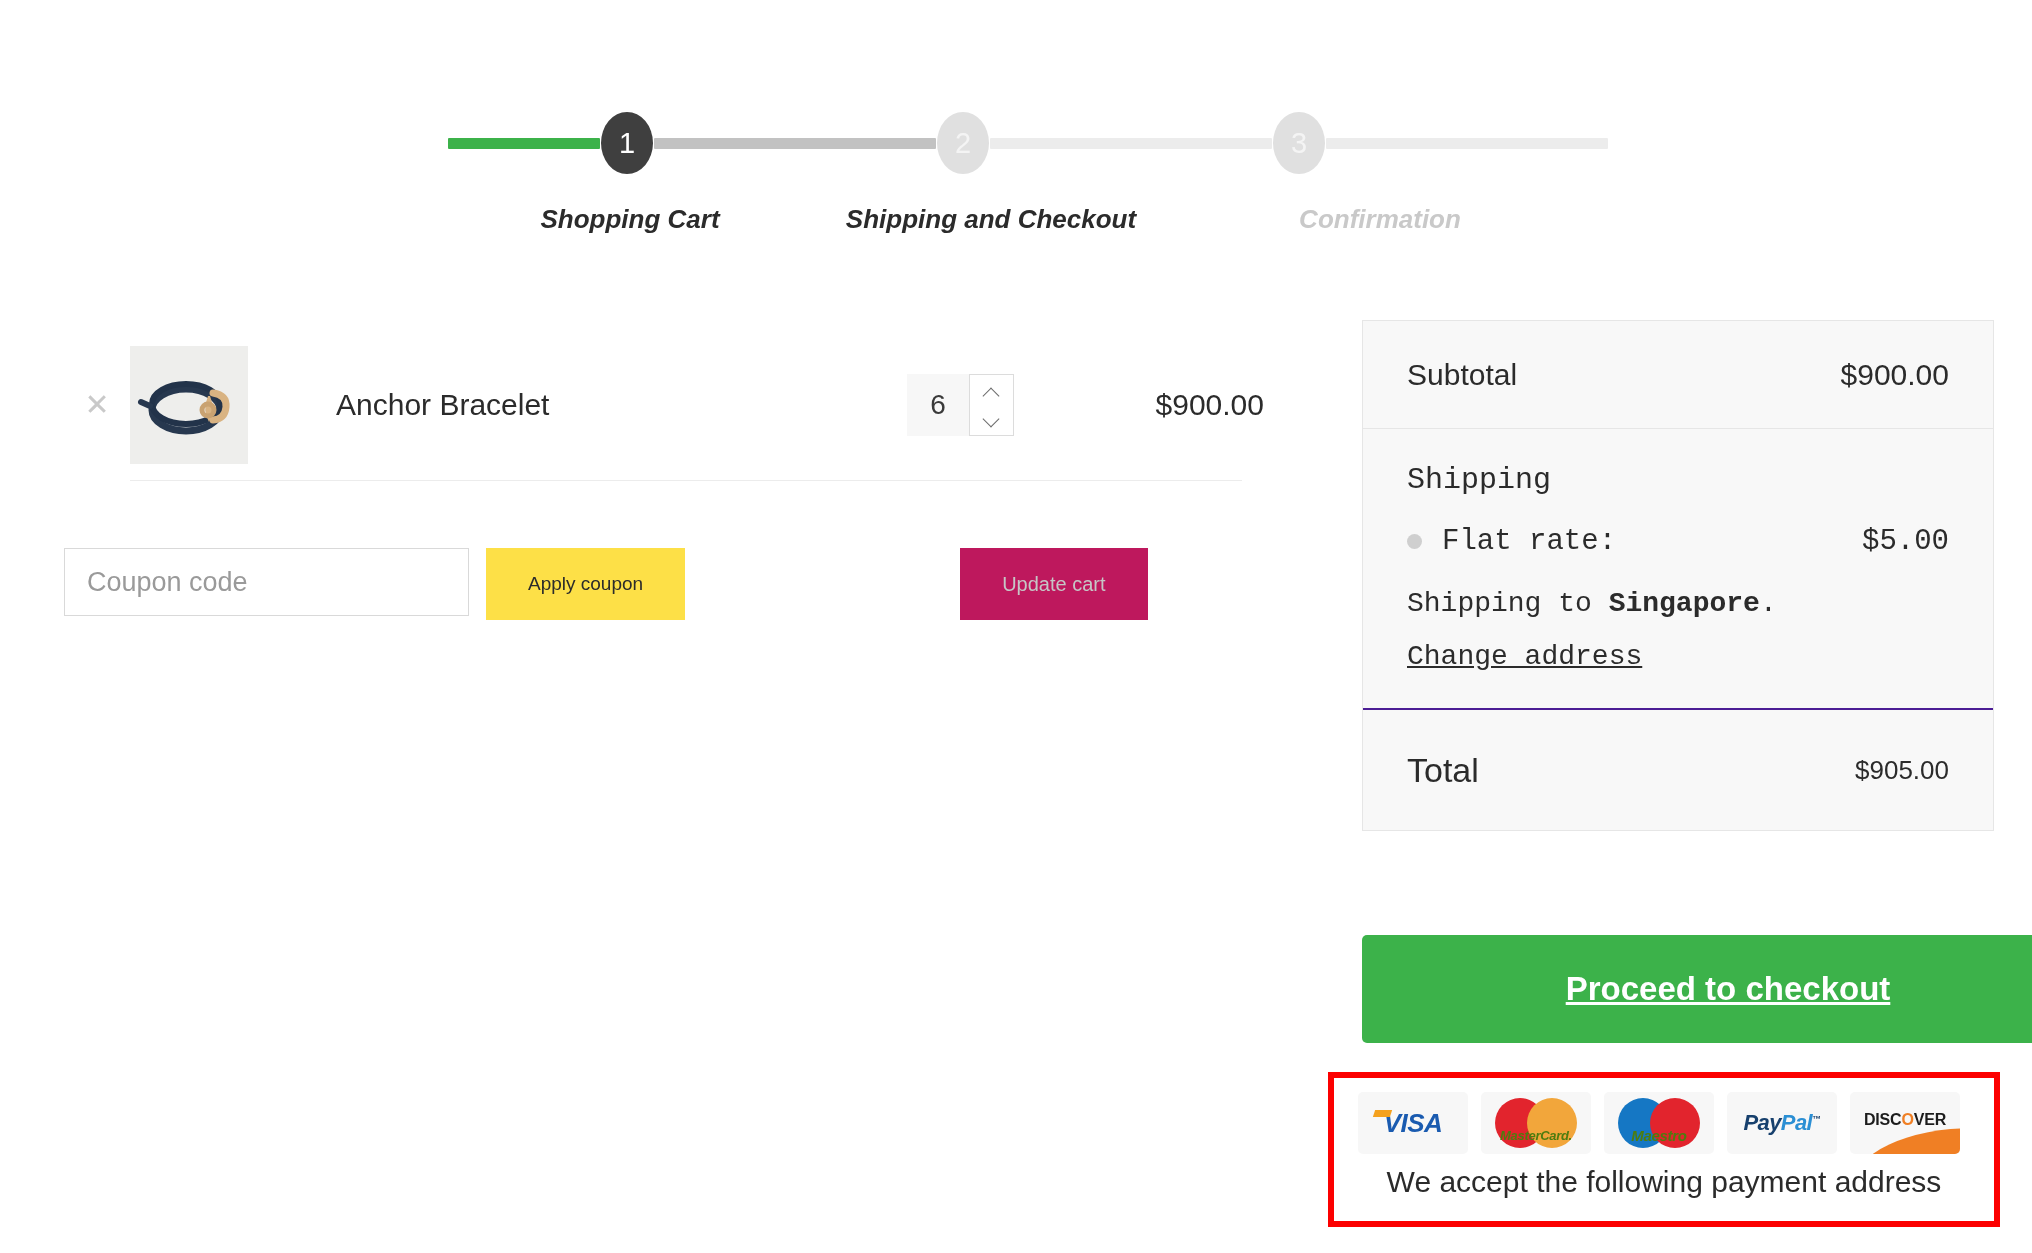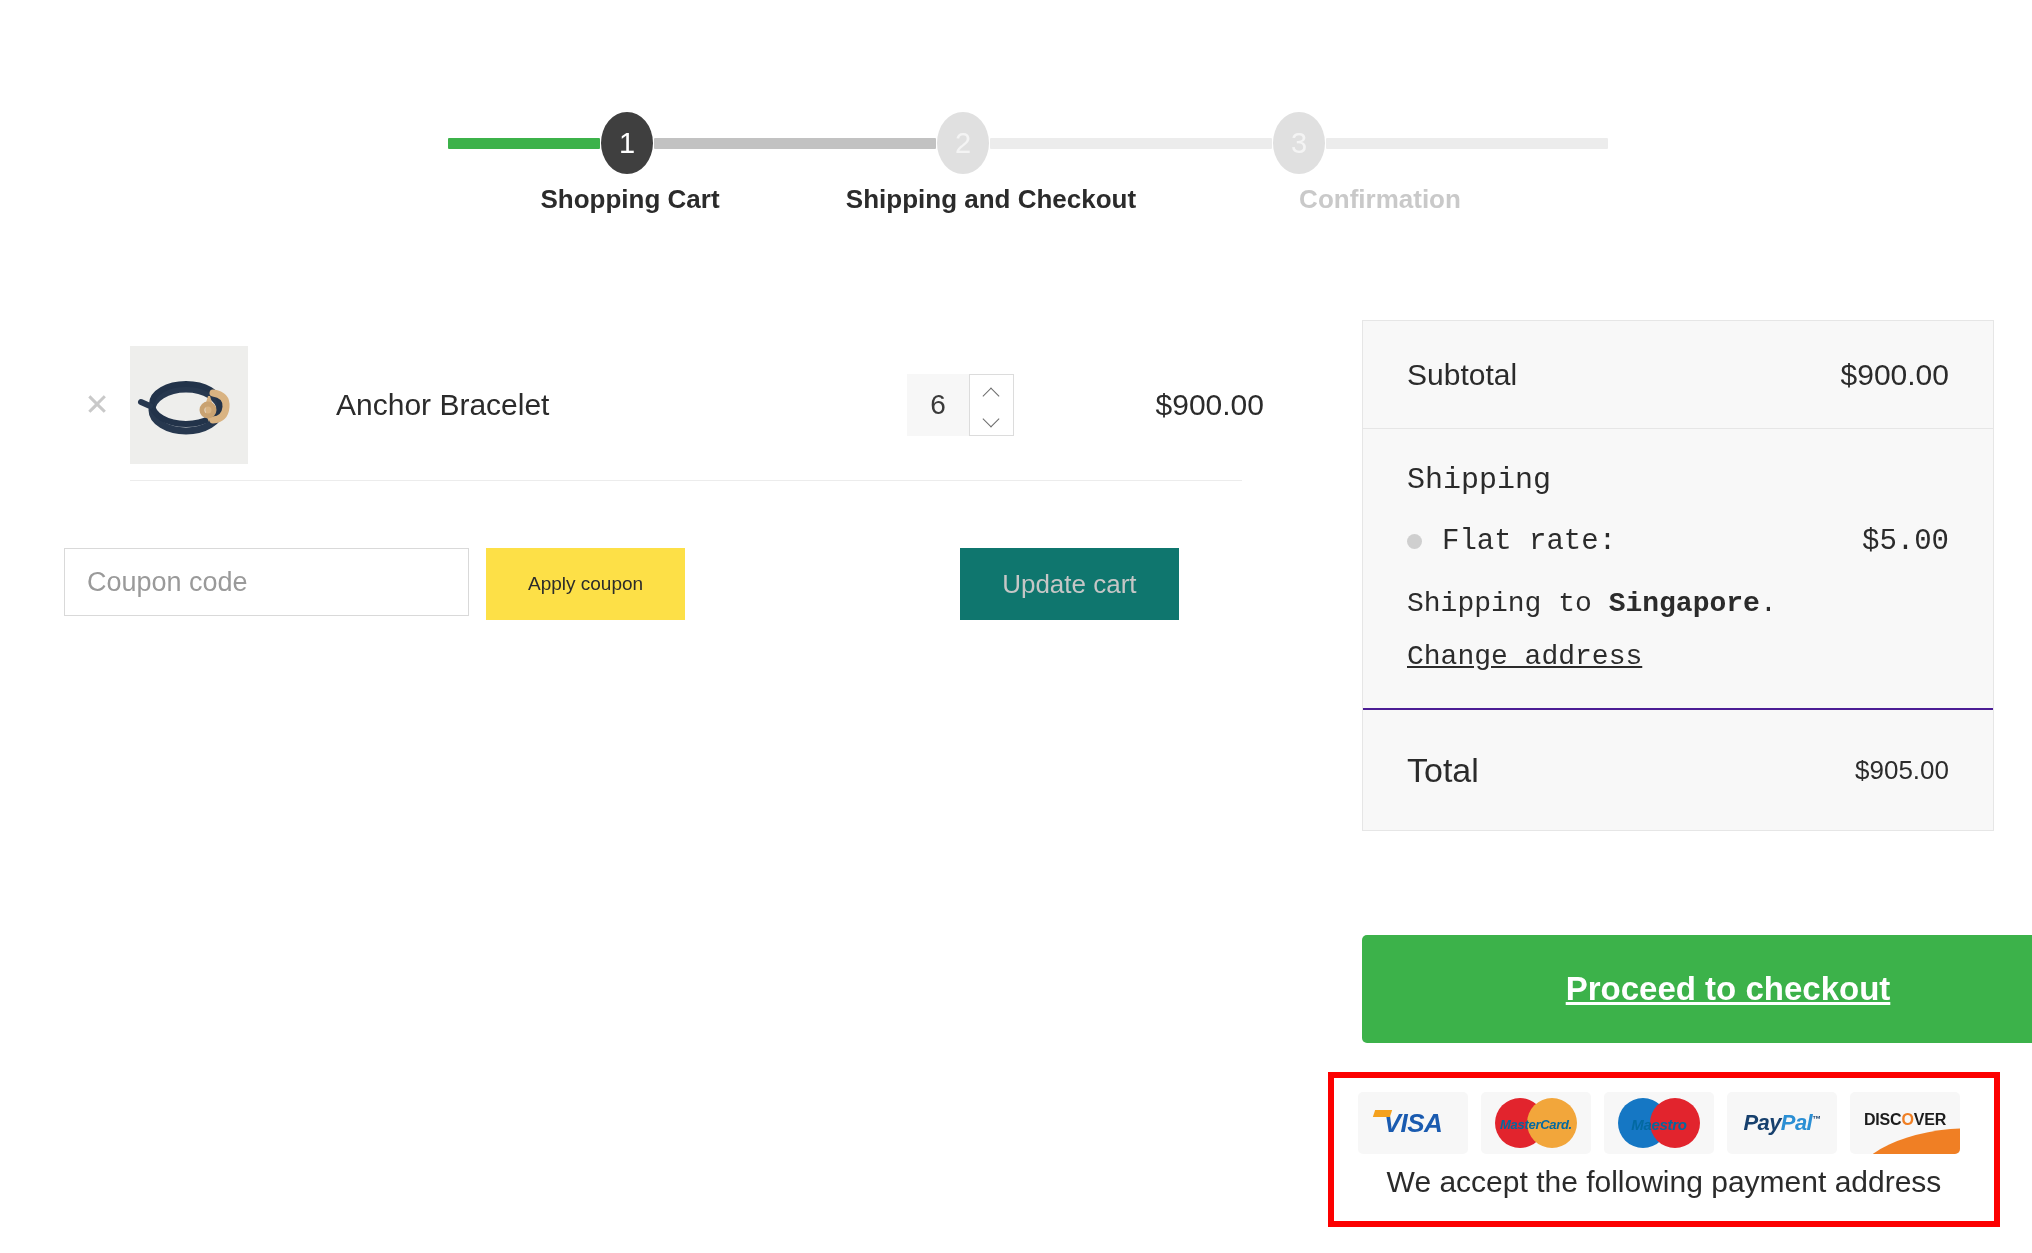--- a/index.html
+++ b/index.html
@@ -42,22 +42,23 @@
     display: flex; align-items: center; justify-content: center;
     font-size: 29px;
     line-height: 1;
     margin: 0 1px;
   }
   .node-active { background: #3f3f3f; color: #ffffff; }
   .node-idle   { background: #e0e0e0; color: #f4f4f4; }
 
   .steps-labels {
     position: relative;
-    margin-top: 16px;
+    margin-top: 36px;
     height: 40px;
+    font-style: italic;
   }
   .steps-labels span {
     position: absolute;
     font-size: 26px;
     font-weight: bold;
     white-space: nowrap;
     transform: translateX(-50%);
   }
   .lbl-1 { left: 182px; color: #2b2b2b; }
   .lbl-2 { left: 543px; color: #2b2b2b; }
@@ -181,23 +182,23 @@
     border: none;
     font-size: 19px;
     color: #2b2b2b;
     font-family: "Liberation Sans", sans-serif;
     cursor: pointer;
   }
   .btn-update {
     margin-left: 275px;
     height: 72px;
     padding: 0 42px;
-    background: #0f766e;
+    background: #be185d;
     border: none;
-    font-size: 26px;
+    font-size: 20px;
     color: #c6c6c6;
     font-family: "Liberation Sans", sans-serif;
     cursor: default;
   }
 
   
   .totals {
     position: absolute;
     left: 1362px; top: 320px;
     width: 632px;
@@ -303,24 +304,24 @@
     transform: skewX(-18deg);
   }
   
   .mc { position: relative; width: 82px; height: 50px; }
   .mc-c { position: absolute; top: 0; width: 50px; height: 50px; border-radius: 50%; }
   .mc-red { left: 0; background: #e2242d; }
   .mc-org { right: 0; background: #f2a63b; }
   .mc-blue { left: 0; background: #1577c4; }
   .mc-red2 { right: 0; background: #e2242d; }
   .mc-txt {
-    position: absolute; left: 0; top: 1px;
+    position: absolute; left: 0; top: 12px;
     width: 82px; height: 50px;
     display: flex; align-items: center; justify-content: center;
-    color: #0369a1; font-size: 13px; font-weight: bold; font-style: italic;
+    color: #4d7c0f; font-size: 13px; font-weight: bold; font-style: italic;
     letter-spacing: -0.3px;
     z-index: 3;
   }
   .mae-txt { font-size: 15px; }
   
   .pp { font-size: 22px; font-weight: bold; font-style: italic; letter-spacing: -0.6px; }
   .pp .a { color: #17406d; }
   .pp .b { color: #2b8fd4; }
   .pp sup { font-size: 9px; font-style: normal; color: #17406d; }
   

